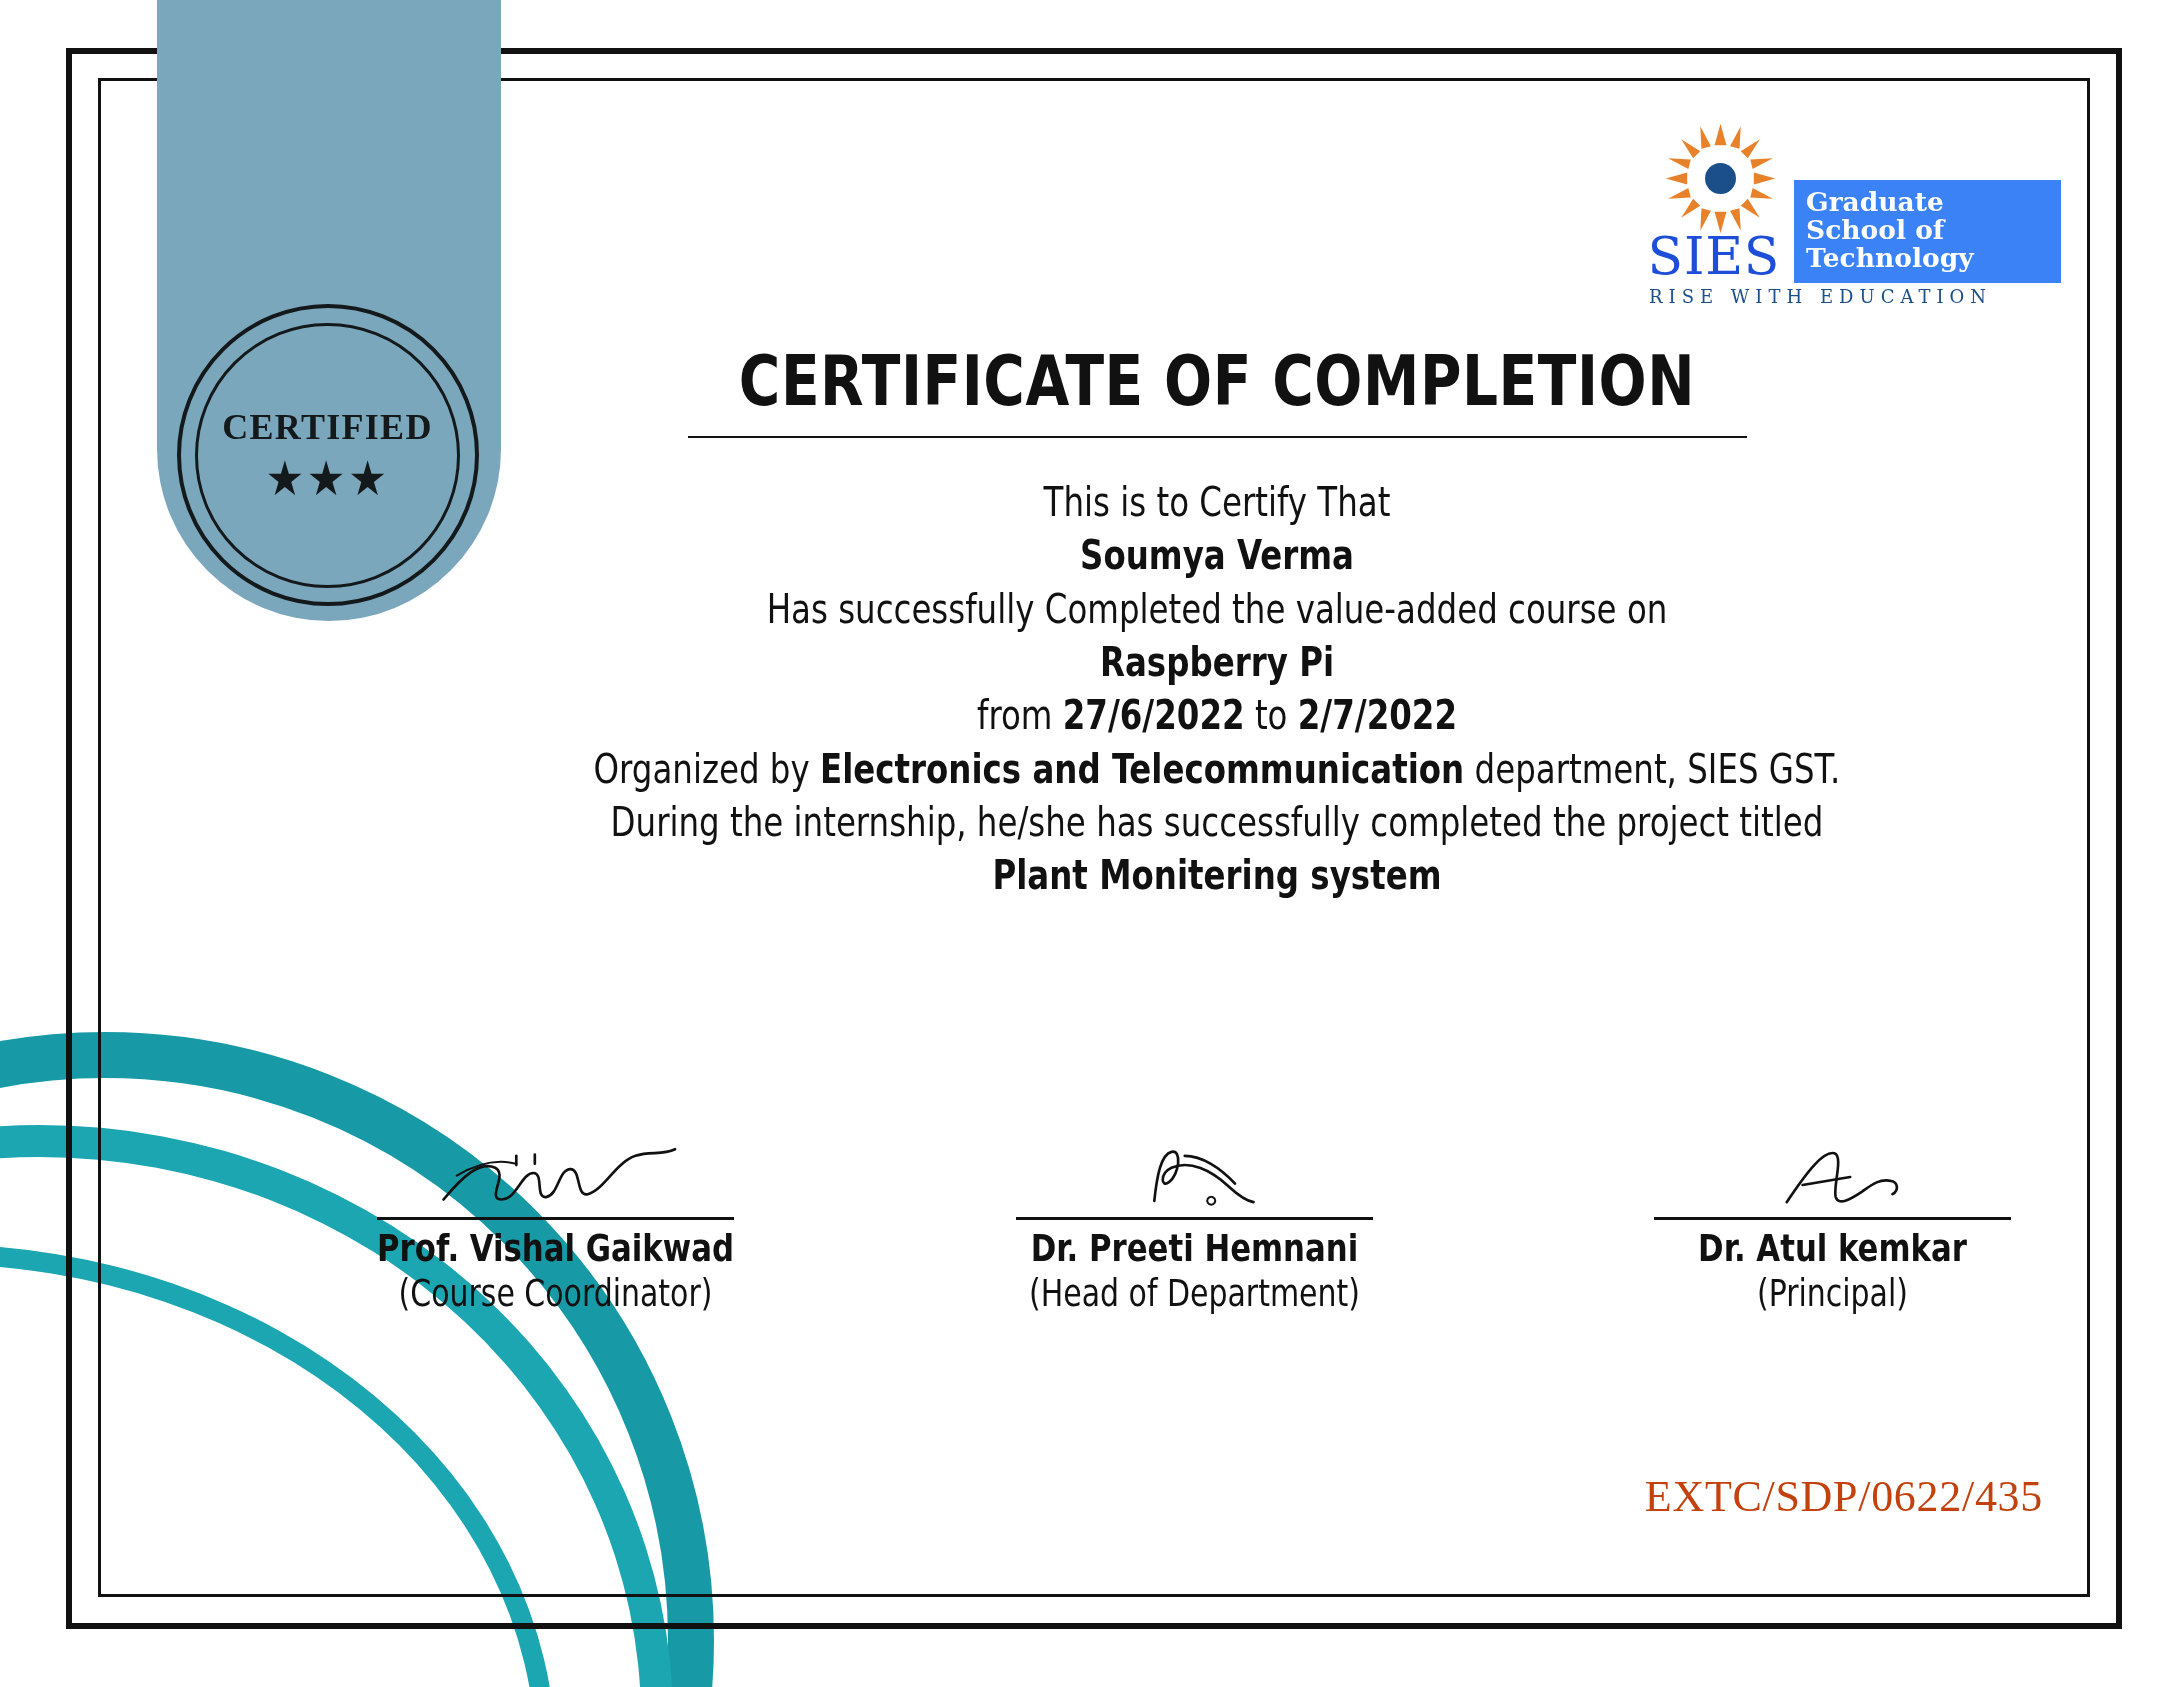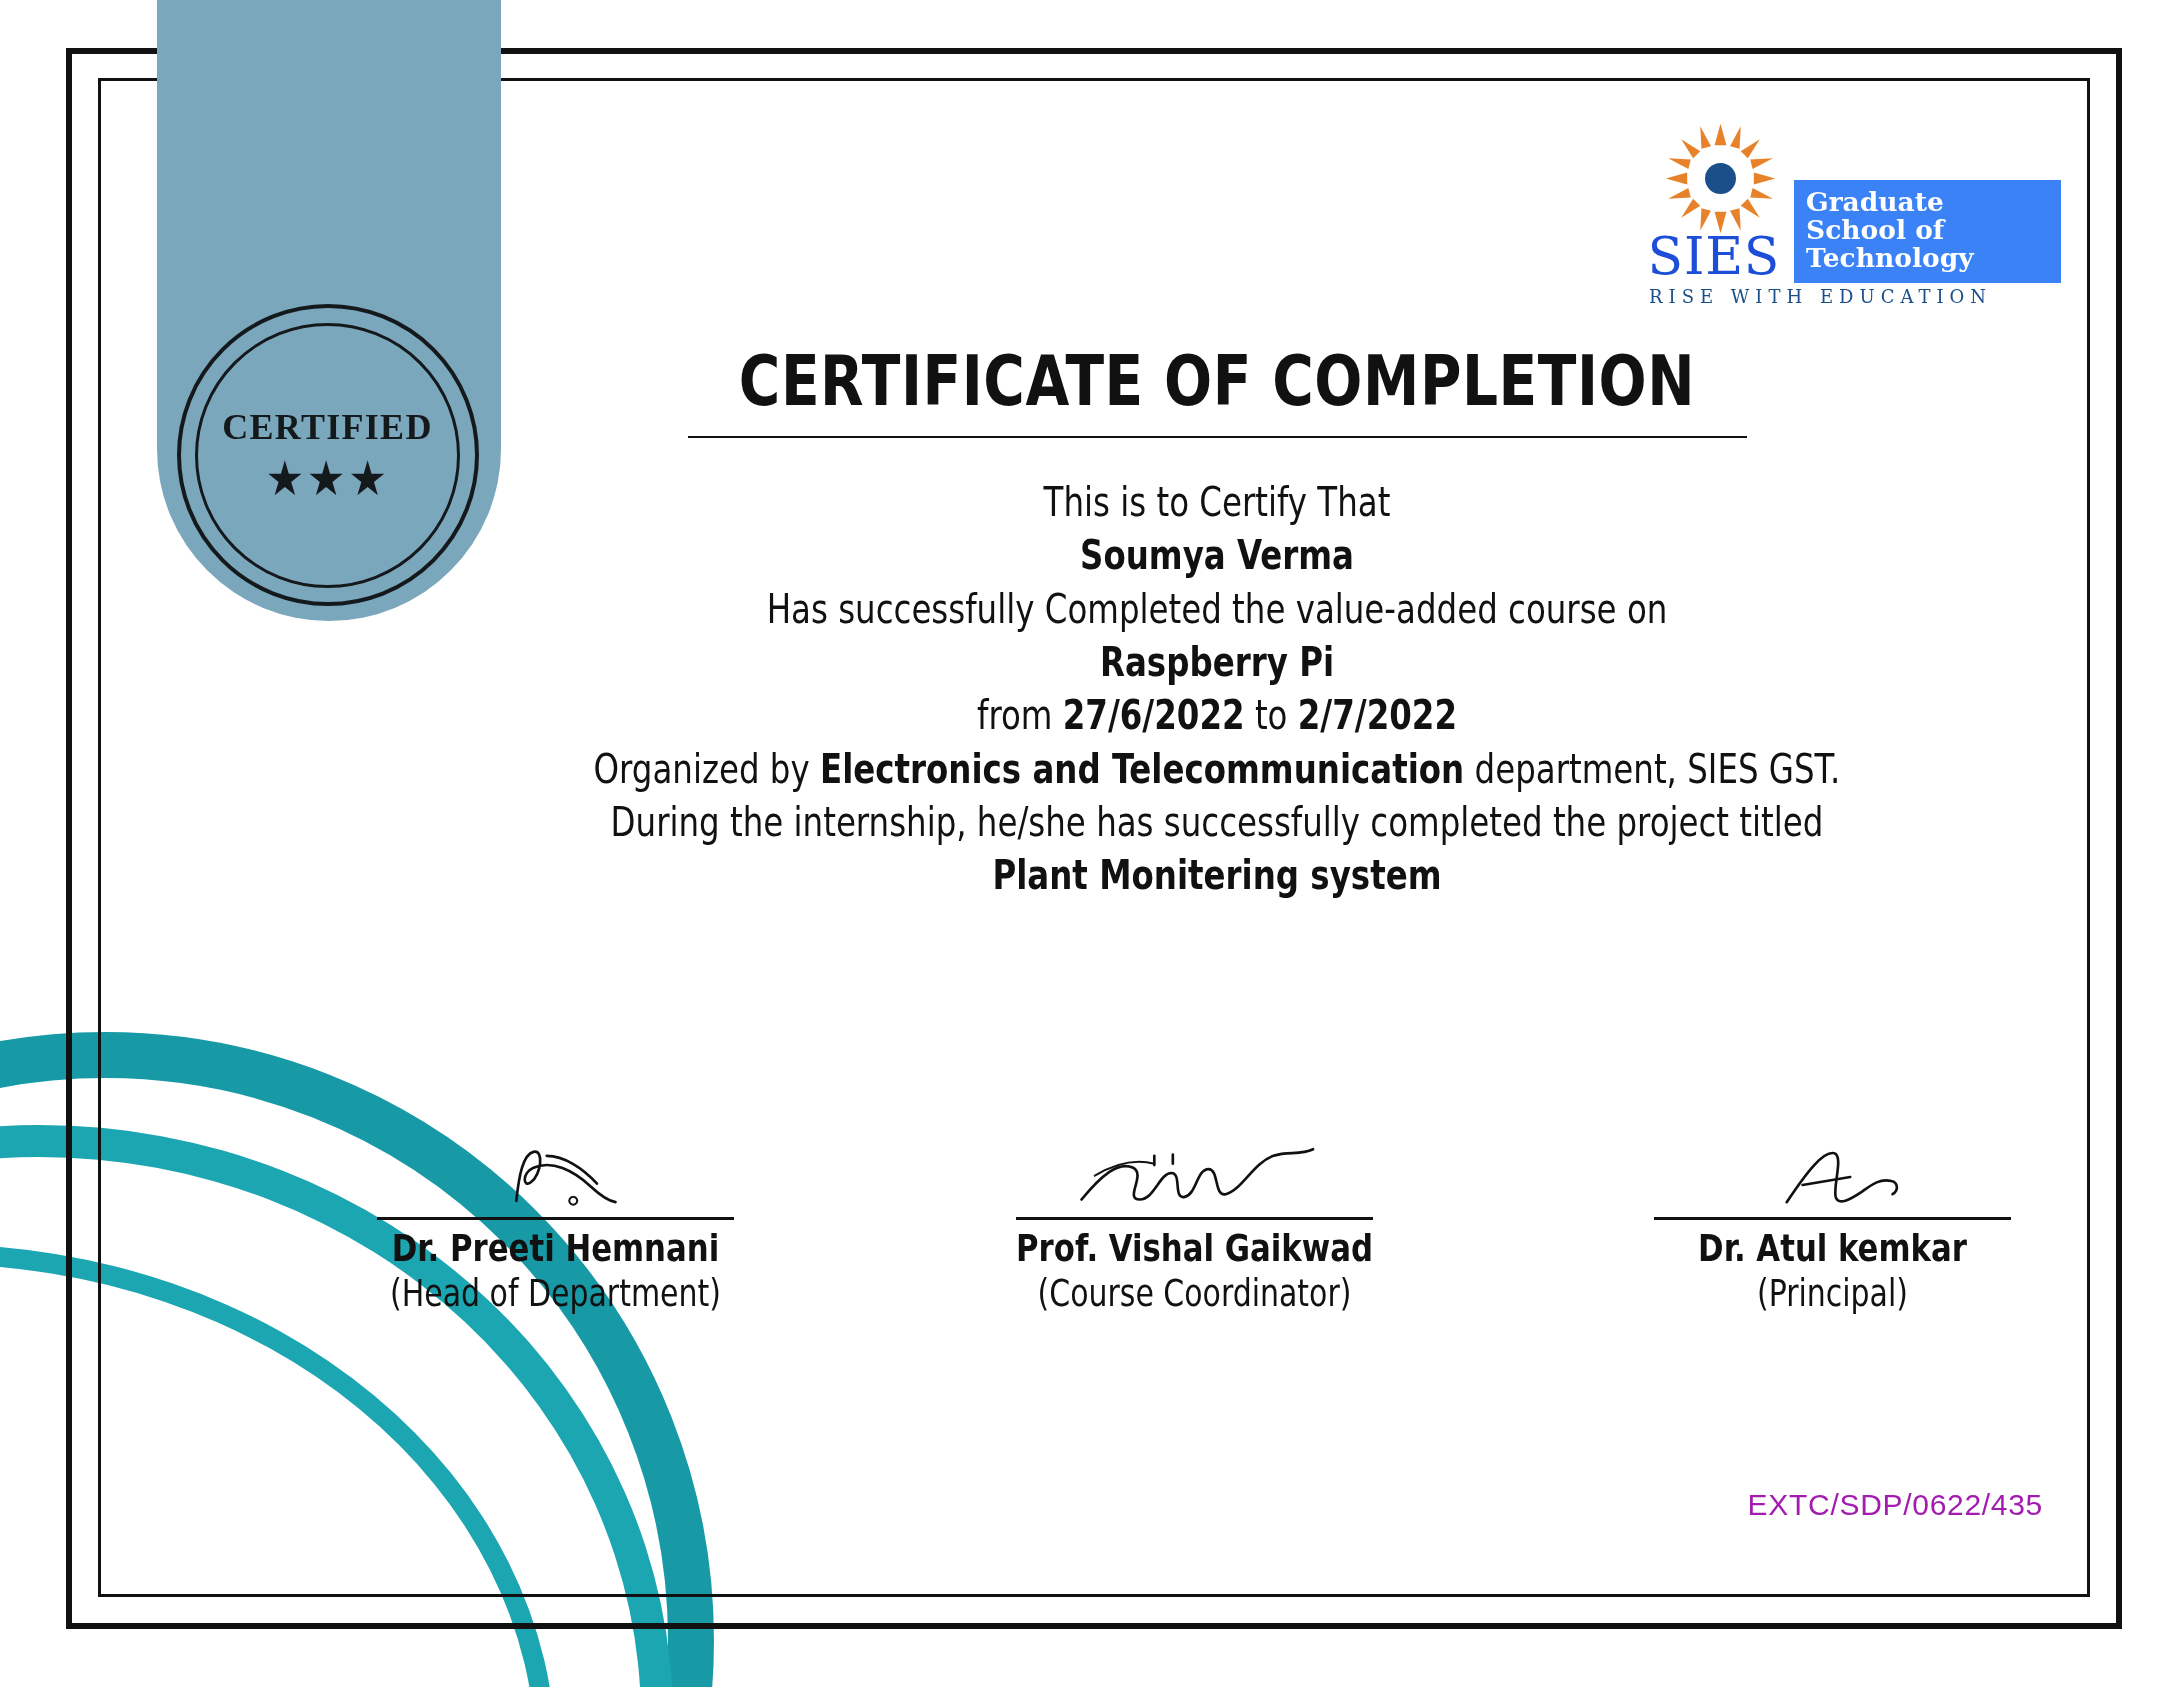--- a/index.html
+++ b/index.html
@@ -286,23 +286,23 @@
     color: #111111;
     transform: scaleX(0.9);
     line-height: 1.2;
     white-space: nowrap;
   }
 
   .serial {
     position: absolute;
     right: 140px;
     bottom: 165px;
-    font-family: Liberation Sans, sans-serif;
-    font-size: 30px;
-    color: #a21caf;
+    font-family: Liberation Serif, serif;
+    font-size: 44px;
+    color: #c2410c;
     letter-spacing: 0.7px;
     z-index: 5;
   }
 </style>
 </head>
 <body>
 
 <div id="certificate">
 
   <div class="swirl swirl-a"></div>
@@ -377,41 +377,41 @@
       <div class="line">During the internship, he/she has successfully completed the project titled</div>
       <div class="line b">Plant Monitering system</div>
     </div>
   </div>
 
   <div class="signatures">
 
     <div class="sig">
       <div class="sig-mark">
         <svg width="278" height="86" viewBox="0 0 420 130">
+          <path d="M40 96 C70 60, 95 38, 118 48 C138 58, 104 96, 128 96 C150 96, 158 56, 176 56 C192 56, 178 96, 196 92 C214 88, 214 50, 232 50 C248 50, 240 92, 258 88 C282 82, 300 40, 330 30 C352 22, 370 30, 390 20" fill="none" stroke="#111111" stroke-width="4" stroke-linecap="round"></path>
+          <path d="M150 30 L150 44 M178 28 L178 42" fill="none" stroke="#111111" stroke-width="4" stroke-linecap="round"></path>
+          <path d="M60 60 C90 42, 120 34, 150 42" fill="none" stroke="#111111" stroke-width="3" stroke-linecap="round"></path>
+        </svg>
+      </div>
+      <div class="sig-rule"></div>
+      <div class="sig-name">Prof. Vishal Gaikwad</div>
+      <div class="sig-role">(Course Coordinator)</div>
+    </div>
+
+    <div class="sig">
+      <div class="sig-mark">
+        <svg width="278" height="86" viewBox="0 0 420 130">
           <path d="M150 98 C154 60, 160 28, 176 24 C192 20, 188 58, 172 70 C160 79, 158 56, 176 48 C204 36, 236 52, 262 76 C276 89, 288 98, 300 100" fill="none" stroke="#111111" stroke-width="4" stroke-linecap="round" fill-opacity="0"></path>
           <path d="M196 30 C222 30, 250 48, 272 72" fill="none" stroke="#111111" stroke-width="4" stroke-linecap="round"></path>
           <path d="M236 92 a6 6 0 1 0 0.1 0" fill="none" stroke="#111111" stroke-width="3"></path>
         </svg>
       </div>
       <div class="sig-rule"></div>
       <div class="sig-name">Dr. Preeti Hemnani</div>
       <div class="sig-role">(Head of Department)</div>
-    </div>
-
-    <div class="sig">
-      <div class="sig-mark">
-        <svg width="278" height="86" viewBox="0 0 420 130">
-          <path d="M40 96 C70 60, 95 38, 118 48 C138 58, 104 96, 128 96 C150 96, 158 56, 176 56 C192 56, 178 96, 196 92 C214 88, 214 50, 232 50 C248 50, 240 92, 258 88 C282 82, 300 40, 330 30 C352 22, 370 30, 390 20" fill="none" stroke="#111111" stroke-width="4" stroke-linecap="round"></path>
-          <path d="M150 30 L150 44 M178 28 L178 42" fill="none" stroke="#111111" stroke-width="4" stroke-linecap="round"></path>
-          <path d="M60 60 C90 42, 120 34, 150 42" fill="none" stroke="#111111" stroke-width="3" stroke-linecap="round"></path>
-        </svg>
-      </div>
-      <div class="sig-rule"></div>
-      <div class="sig-name">Prof. Vishal Gaikwad</div>
-      <div class="sig-role">(Course Coordinator)</div>
     </div>
 
     <div class="sig">
       <div class="sig-mark">
         <svg width="278" height="86" viewBox="0 0 420 130">
           <path d="M140 100 C172 52, 196 22, 212 26 C226 30, 210 76, 214 92 C218 106, 236 96, 254 84 C268 74, 280 64, 298 68 C308 70, 310 82, 300 88" fill="none" stroke="#111111" stroke-width="4" stroke-linecap="round"></path>
           <path d="M164 74 L236 62" fill="none" stroke="#111111" stroke-width="4" stroke-linecap="round"></path>
         </svg>
       </div>
       <div class="sig-rule"></div>

